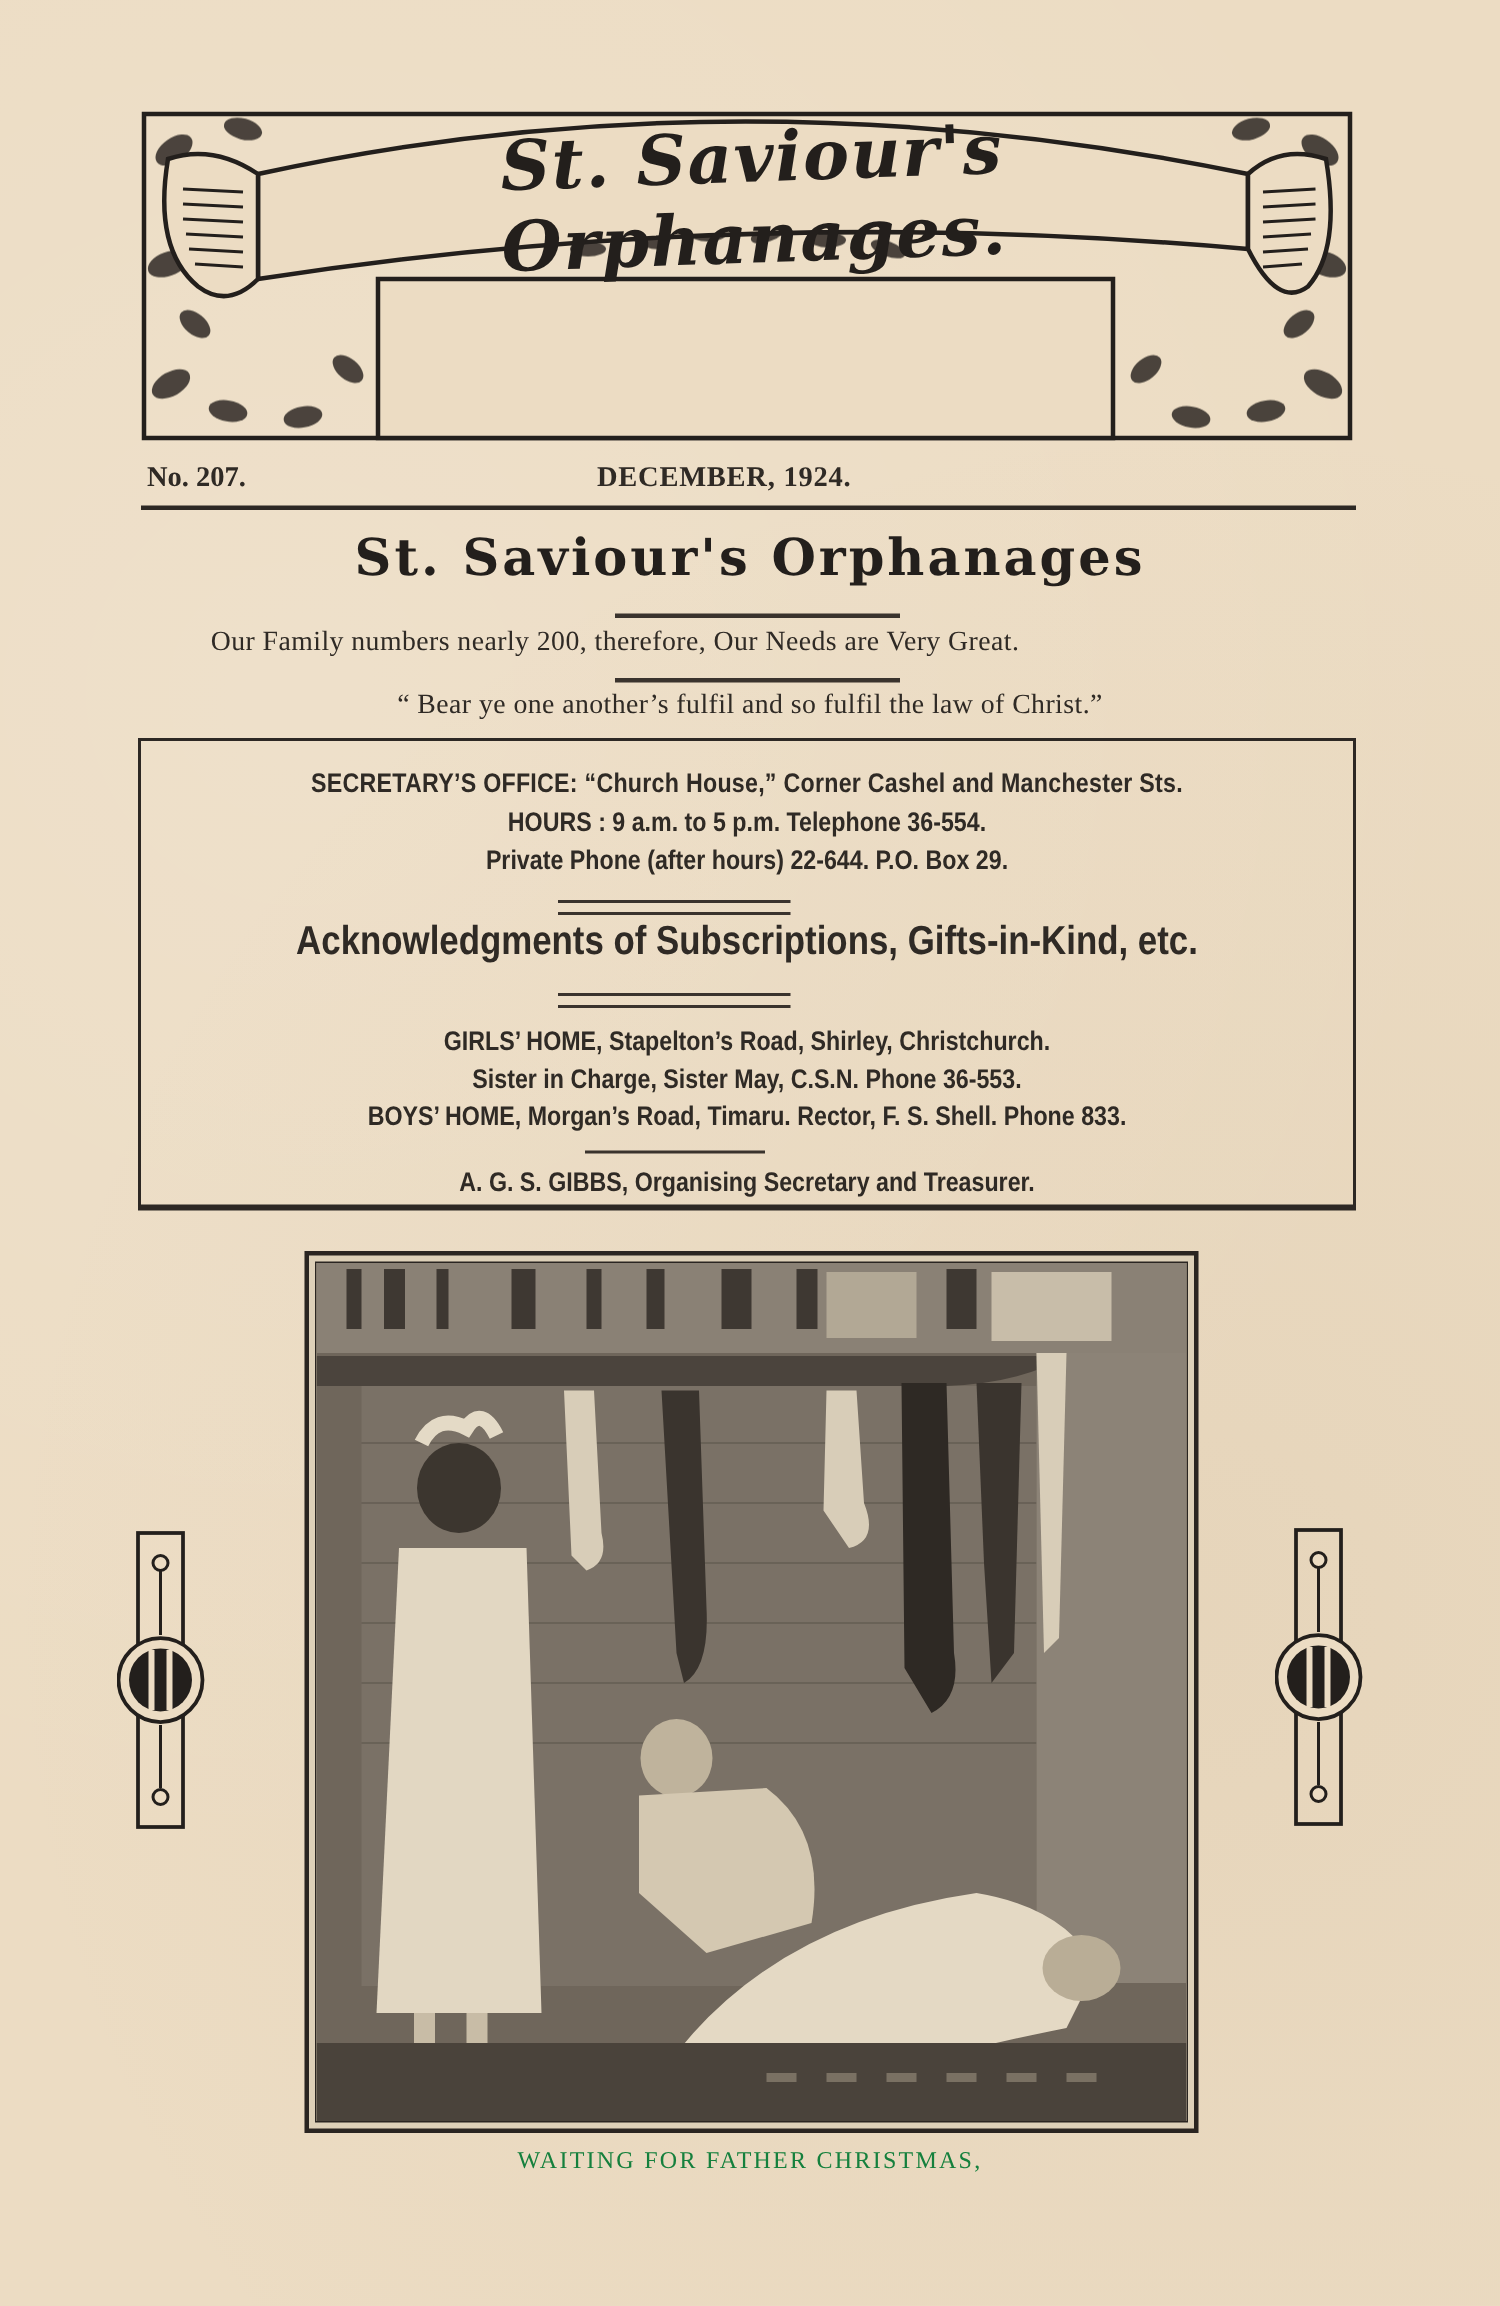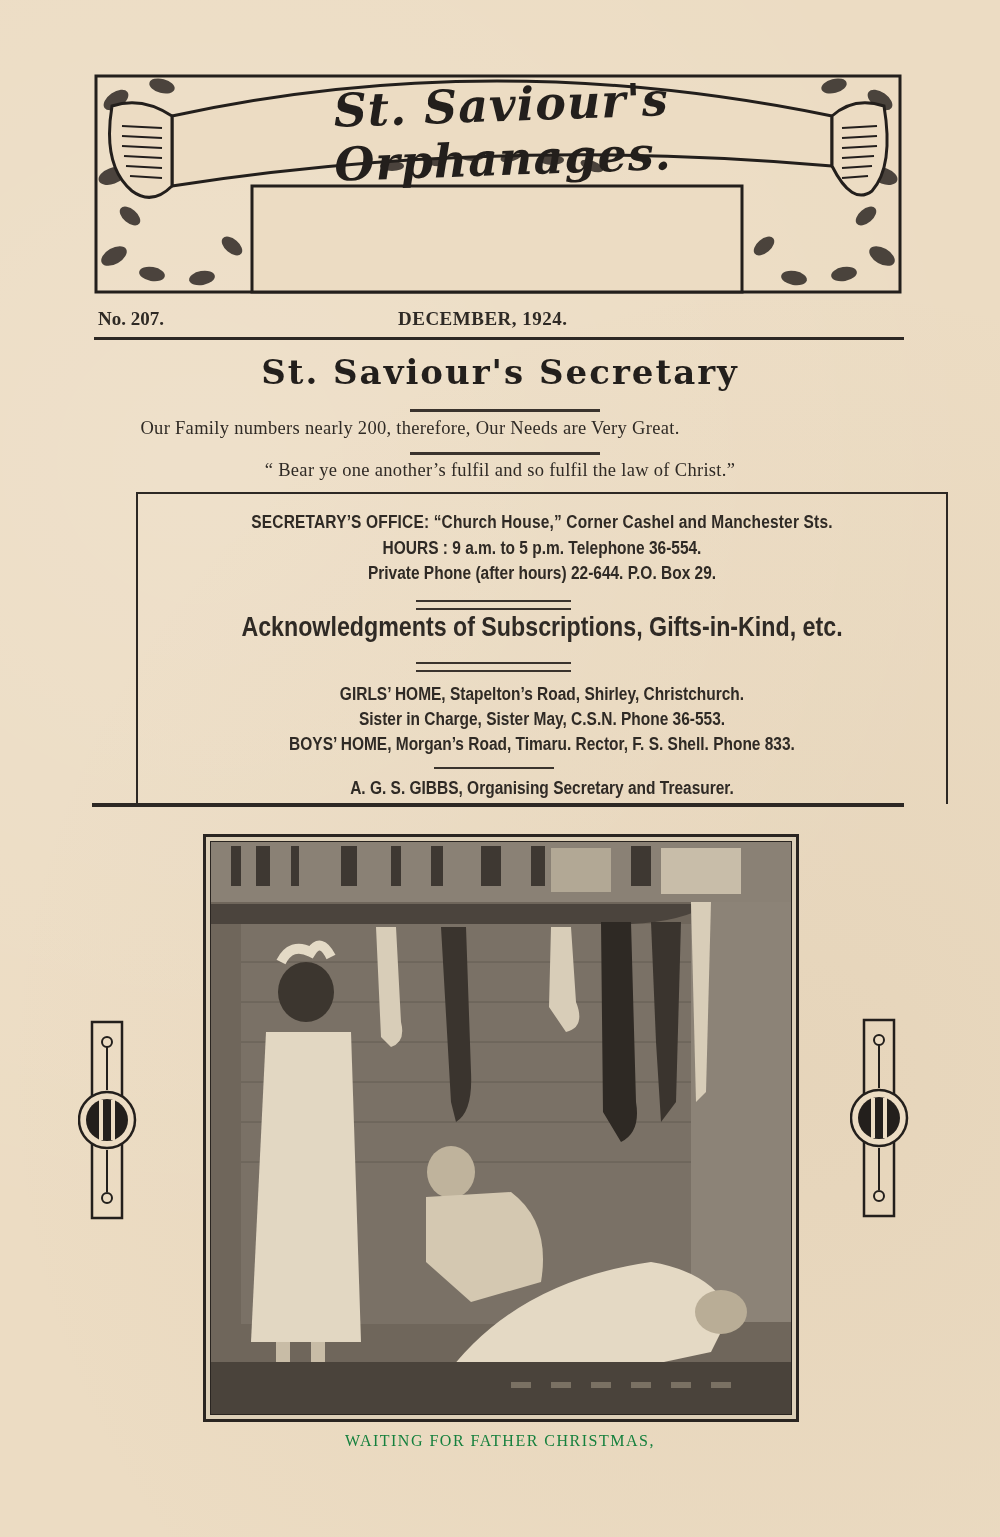--- a/index.html
+++ b/index.html
@@ -57,21 +57,20 @@
     .quote-line {
       left: 0; top: 460px; width: 1000px; text-align: center;
       font-family: "Liberation Serif", serif; font-size: 18.5px; color: #2f2a25; letter-spacing: 0.3px;
     }
 
     
     .info-box {
       left: 92px; top: 492px; width: 808px; height: 310px;
       border-left: 2.5px solid #2d2824; border-right: 2.5px solid #2d2824;
       border-top: 2.5px solid #2d2824;
-      margin-left: 44px;
     }
     .info-bottom { left: 92px; top: 803px; width: 812px; height: 4px; background: #2d2824; }
 
     .cond { font-family: "Liberation Sans Narrow", "Liberation Sans", sans-serif; font-weight: bold;
       color: #2f2a25; transform: scaleX(0.86); transform-origin: center; }
     .info-line { position: absolute; left: 0; width: 808px; text-align: center; font-size: 18px; }
     .l1 { top: 18px; letter-spacing: 0.2px; }
     .l2 { top: 44px; }
     .l3 { top: 69px; }
     .ack { position: absolute; left: 0; top: 118px; width: 808px; text-align: center; font-size: 27px; }
@@ -152,21 +151,21 @@
   </svg>
   <div class="mast-title1">St. Saviour's Orphanages.</div>
 </div>
 
 <div class="abs issue-line">
   <span class="issue-no">No. 207.</span>
   <span class="issue-date">DECEMBER, 1924.</span>
 </div>
 <div class="abs rule-thick"></div>
 
-<div class="abs org-title">St. Saviour's Secretary</div>
+<div class="abs org-title">St. Saviour's Orphanages</div>
 <div class="abs short-rule rule-a"></div>
 <div class="abs family-line">Our Family numbers nearly 200, therefore, Our Needs are Very Great.</div>
 <div class="abs short-rule rule-b"></div>
 <div class="abs quote-line">“ Bear ye one another’s fulfil and so fulfil the law of Christ.”</div>
 
 <div class="abs info-box">
   <div class="info-line l1 cond">SECRETARY’S OFFICE: “Church House,” Corner Cashel and Manchester Sts.</div>
   <div class="info-line l2 cond">HOURS :  9 a.m. to 5 p.m.    Telephone  36-554.</div>
   <div class="info-line l3 cond">Private Phone (after hours) 22-644.   P.O. Box 29.</div>
   <div class="double-rule dr1"></div>

